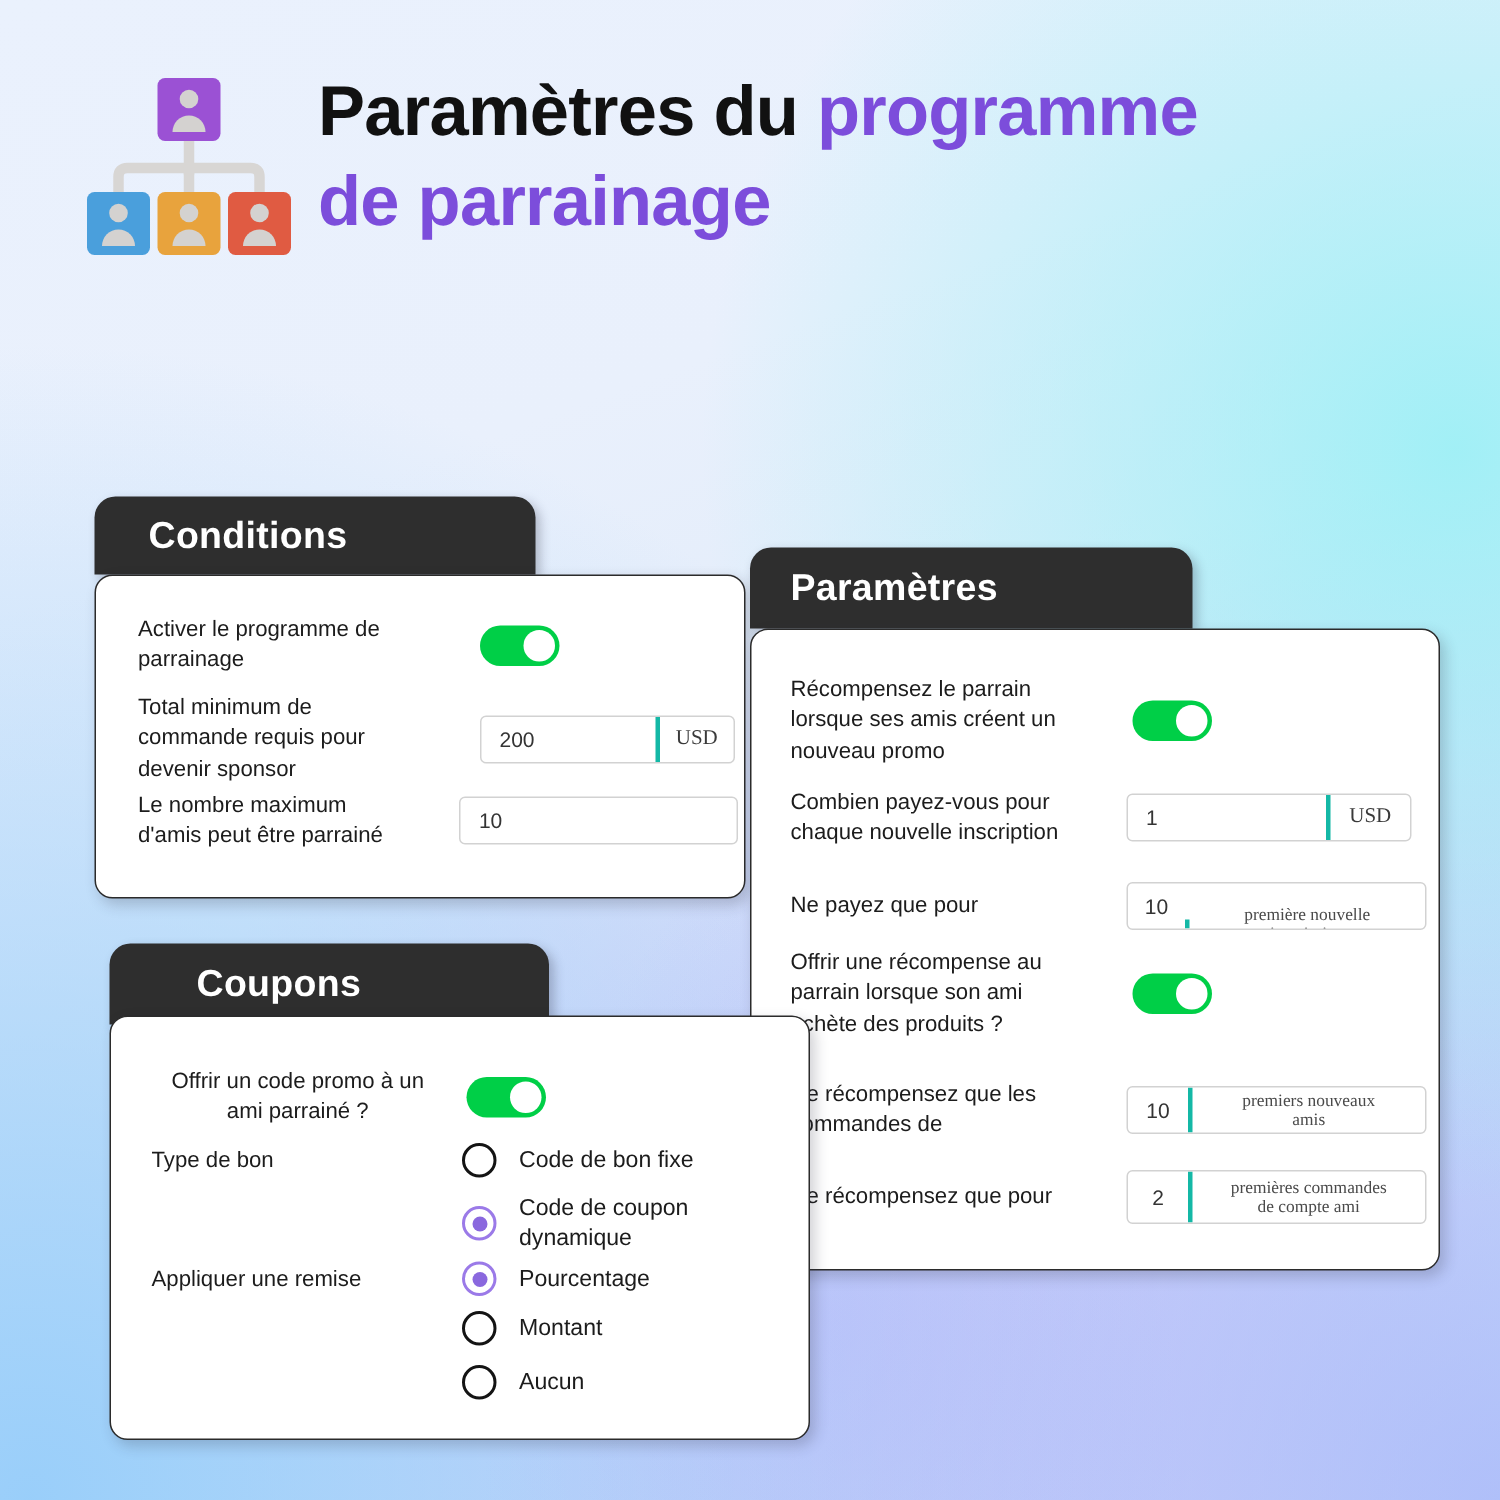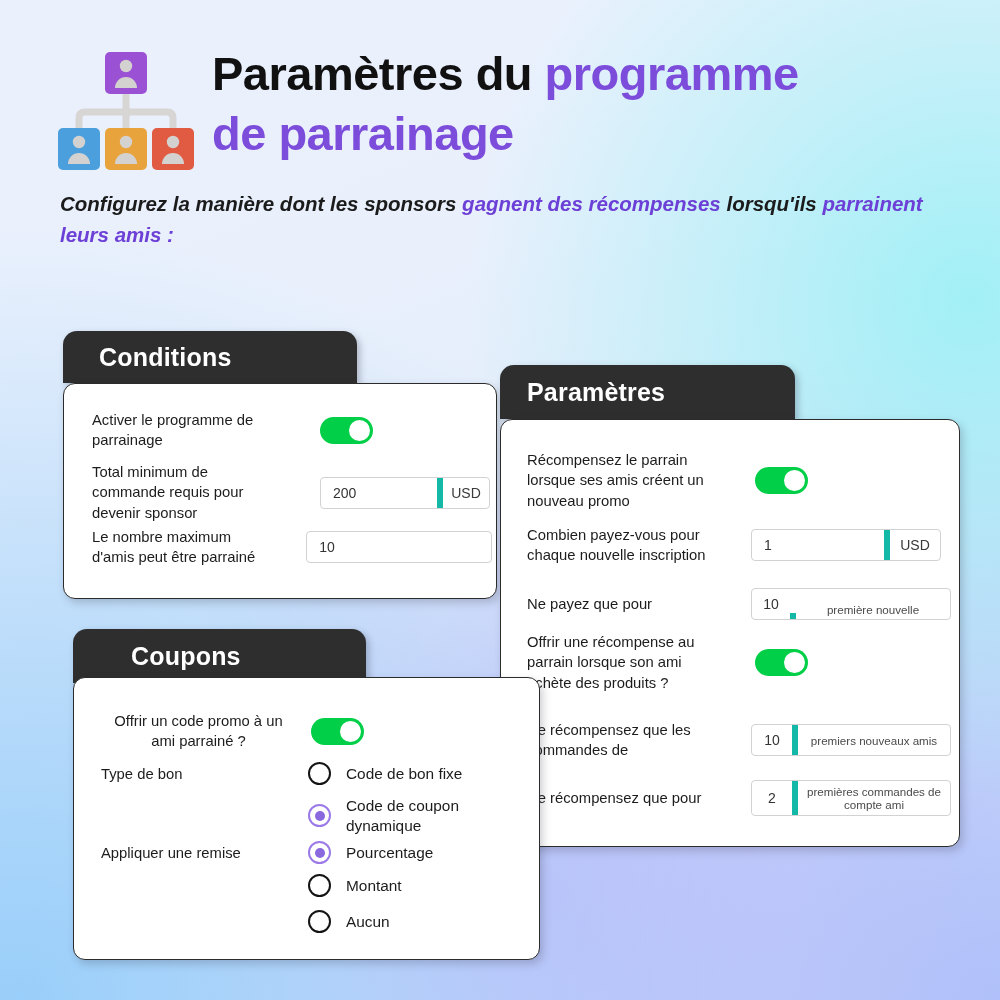--- a/index.html
+++ b/index.html
@@ -153,25 +153,26 @@
     display: flex;
     align-items: center;
     padding: 0 0 0 12px;
     font-size: 14px;
     color: #343434;
   }
   .field .suffix {
     display: flex;
     align-items: center;
     justify-content: center;
-    border-left: 6px solid #14b8a6;
+    border-left: 3px solid #14b8a6;
     font-size: 14px;
     color: #3a3a3a;
-    padding: 0 8px;
+    padding: 0 22px;
     text-align: center;
+    font-family: Liberation Serif, serif;
   }
   .field .suffix.small {
     font-size: 11.6px;
     line-height: 1.15;
     color: #4a4a4a;
   }
 
   
   .radio-line {
     position: absolute;
@@ -240,21 +241,20 @@
         <g>
           <rect x="97" y="82" width="42" height="42" rx="5" fill="#e05b42"></rect>
           <circle cx="118" cy="96" r="6.2" fill="#d4d2d0"></circle>
           <path d="M107 118 a11 11 0 0 1 22 0 z" fill="#d4d2d0"></path>
         </g>
       </svg>
     </div>
 
     <h1 id="title"><span>Paramètres du </span><span class="accent">programme</span><br><span class="accent">de parrainage</span></h1>
 
-    <p id="subtitle"><span>Configurez la manière dont les sponsors </span><span class="accent">gagnent des récompenses</span><span> lorsqu'ils </span><span class="accent">parrainent leurs amis</span><span class="accent"> :</span></p>
 
   </div>
 
   <div class="card">
     <div class="card-header" style="left:63px; top:331px; width:294px; height:52px; padding-left:36px;">
       <span class="card-header-title">Conditions</span>
     </div>
 
     <div class="card-body" style="left:63px; top:383px; width:434px; height:216px;">
 

